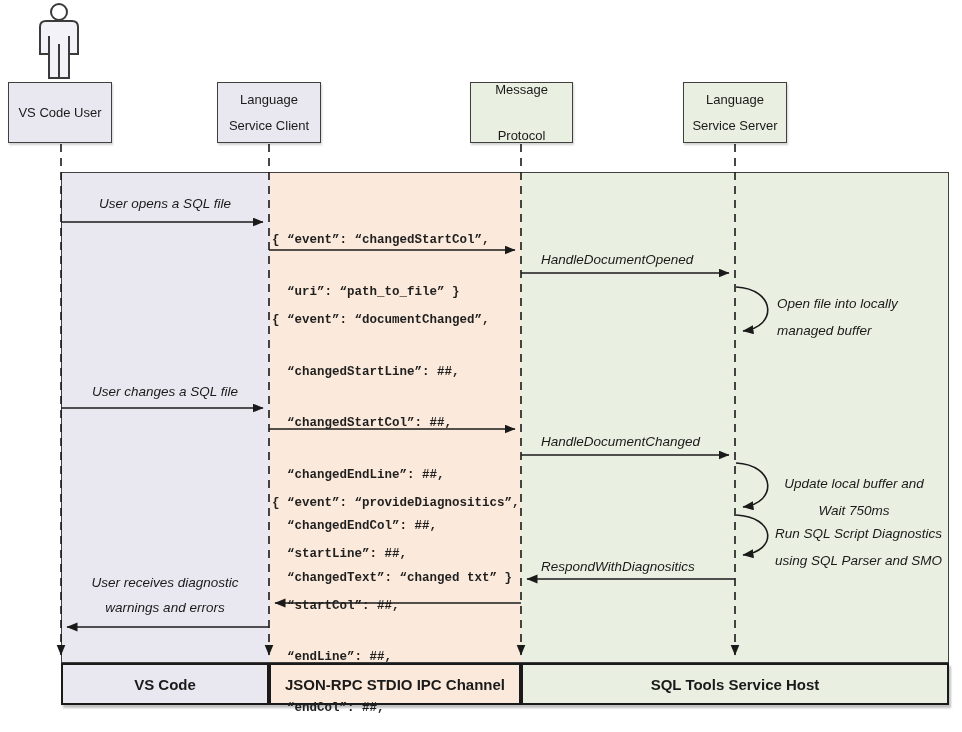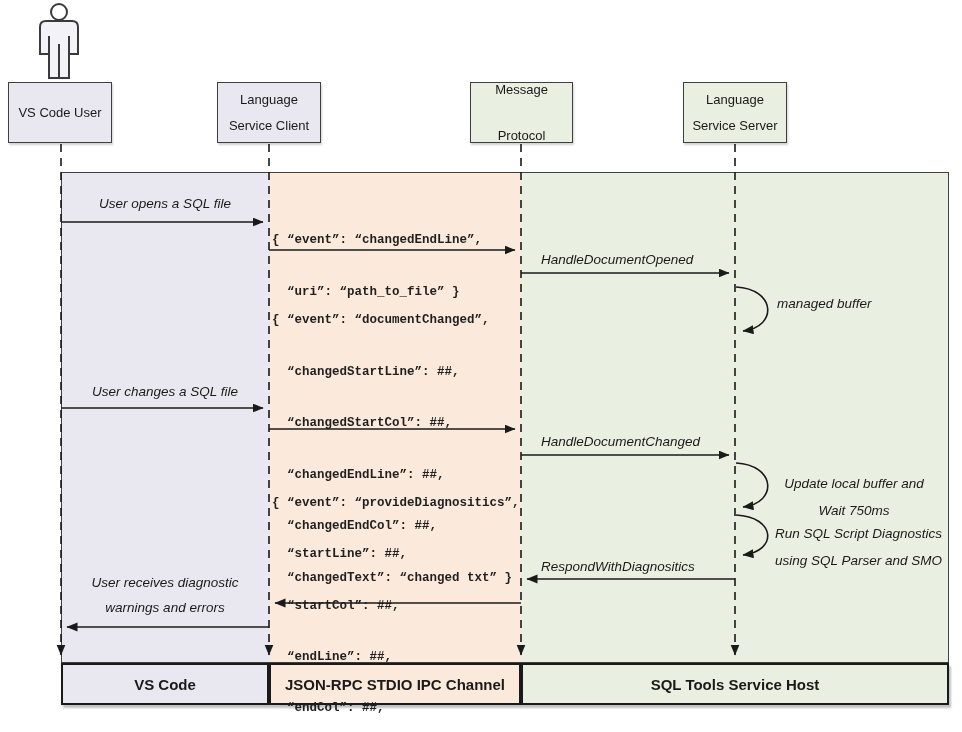--- a/index.html
+++ b/index.html
@@ -107,27 +107,28 @@
 
     <line x1="61" y1="645" x2="61" y2="655" stroke="#1a1a1a" stroke-width="1.6" marker-end="url(#arw)"></line>
     <line x1="269" y1="645" x2="269" y2="655" stroke="#1a1a1a" stroke-width="1.6" marker-end="url(#arw)"></line>
     <line x1="521" y1="645" x2="521" y2="655" stroke="#1a1a1a" stroke-width="1.6" marker-end="url(#arw)"></line>
     <line x1="735" y1="645" x2="735" y2="655" stroke="#1a1a1a" stroke-width="1.6" marker-end="url(#arw)"></line>
   </svg>
 
   <div class="msg-label msg-center" style="left:61px;width:208px;top:196px;">User opens a SQL file</div>
 
   <div class="json-block" id="json1" style="left:272px;top:200px;">
-    <div>{ “event”: “changedEndLine”,</div>
+    <div>{ “event”: “changedStartCol”,</div>
     <div>  “uri”: “path_to_file” }</div>
   </div>
 
   <div class="msg-label" style="left:541px;top:252px;">HandleDocumentOpened</div>
 
   <div class="note" style="left:777px;top:290px;">
+    <div>Open file into locally</div>
     <div>managed buffer</div>
   </div>
 
   <div class="json-block" id="json2" style="left:272px;top:281px;">
     <div>{ “event”: “documentChanged”,</div>
     <div>  “changedStartLine”: ##,</div>
     <div>  “changedStartCol”: ##,</div>
     <div>  “changedEndLine”: ##,</div>
     <div>  “changedEndCol”: ##,</div>
     <div>  “changedText”: “changed txt” }</div>

